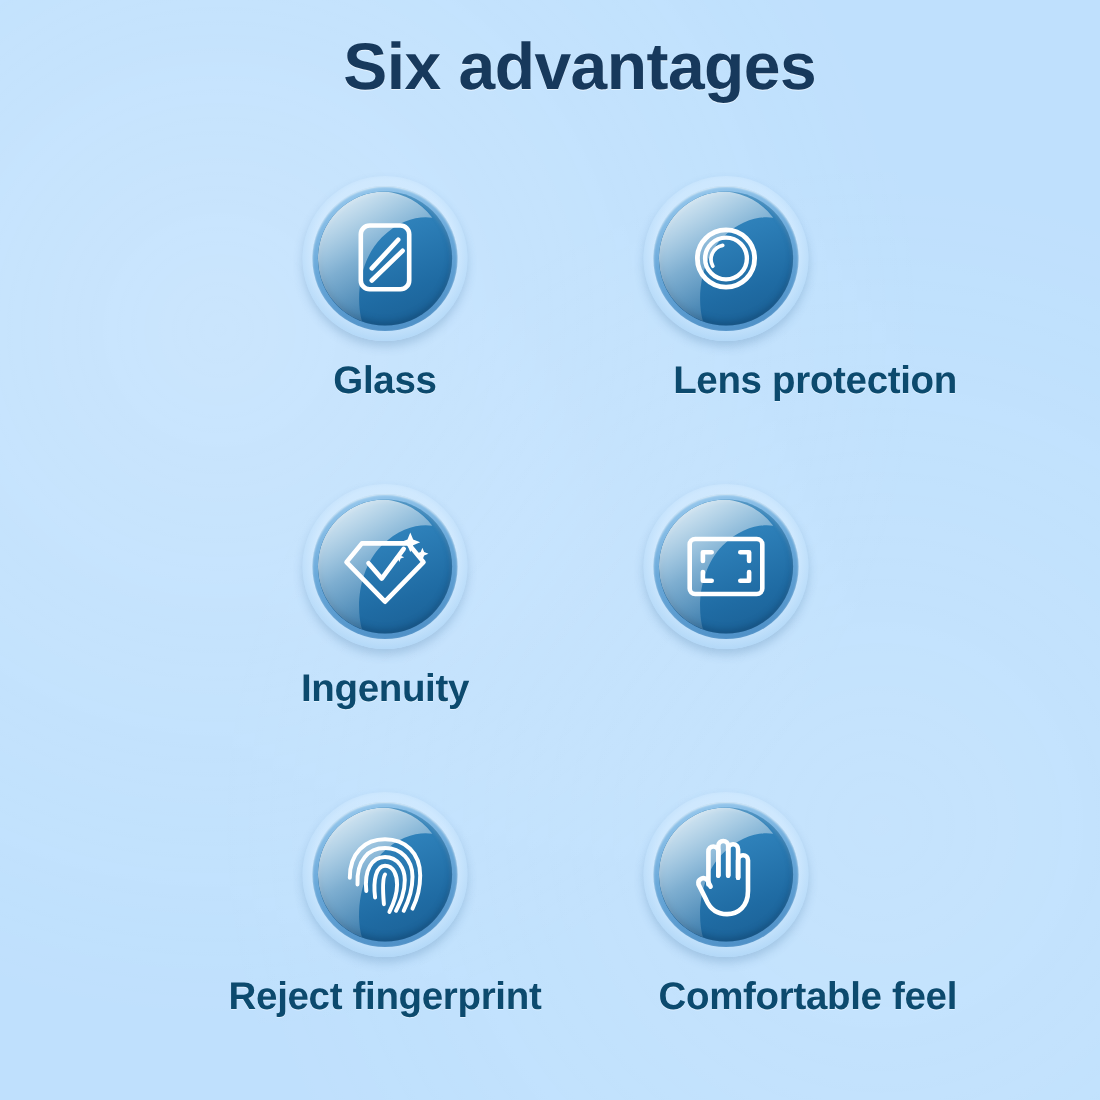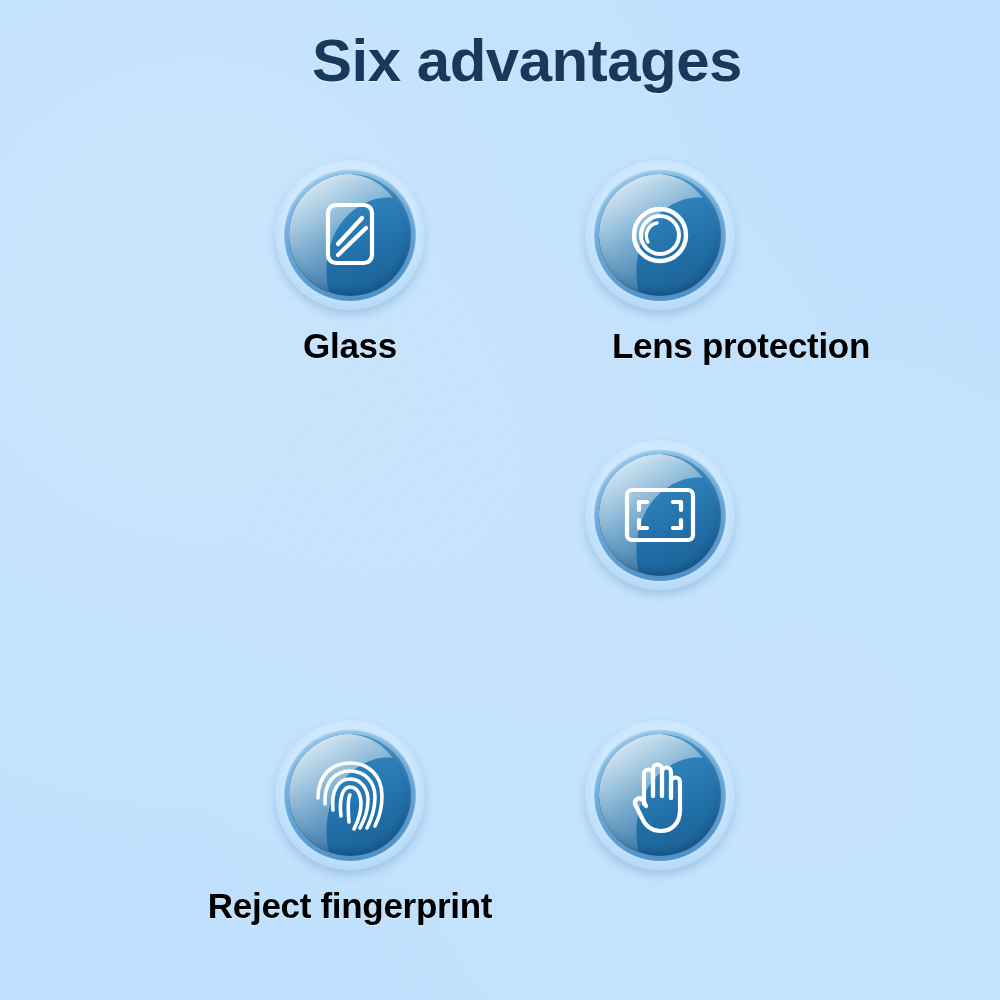--- a/index.html
+++ b/index.html
@@ -114,21 +114,21 @@
     position: absolute;
     left: 0; top: 0;
     width: 122px; height: 122px;
     pointer-events: none;
   }
 
   .cell-label {
     margin-top: 16px;
     font-size: 35px;
     font-weight: 600;
-    color: #000000;
+    color: #0c4a6e;
     font-family: "Liberation Sans", sans-serif;
     letter-spacing: -0.3px;
     white-space: nowrap;
     text-shadow: 0 1px 0 rgba(255,255,255,0.45);
   }
 </style>
 </head>
 <body>
 
 <div class="bg-texture"></div>
@@ -183,20 +183,43 @@
           </svg>
         </div>
       </div>
       <div class="cell-label">Lens protection</div>
     </div>
 
   </div>
 
   <div class="row">
 
+    <div class="cell col-left">
+      <div class="badge-wrap">
+        <div class="badge-outer"></div>
+        <div class="badge-ring"></div>
+        <div class="badge-disc">
+          <svg class="badge-gloss" viewBox="0 0 122 122">
+            <path d="M61 0 A61 61 0 0 0 0 61 A61 61 0 0 0 40 118 L40 118 C34 96 38 62 58 42 C74 26 92 22 104 24 A61 61 0 0 0 61 0 Z" fill="url(#gl1)"></path>
+          </svg>
+          <svg class="badge-icon" viewBox="0 0 122 122">
+            <g fill="none" stroke="#ffffff" stroke-width="4.2" stroke-linecap="round" stroke-linejoin="round">
+              <path d="M40 40 L82 40 L96 57 L61 93 L26 57 Z"></path>
+              <path d="M46 58 L58 72 L78 45"></path>
+            </g>
+            <g fill="#ffffff">
+              <path d="M84 30 l2.6 6.4 6.4 2.6 -6.4 2.6 -2.6 6.4 -2.6 -6.4 -6.4 -2.6 6.4 -2.6 Z"></path>
+              <path d="M95 44 l1.6 3.9 3.9 1.6 -3.9 1.6 -1.6 3.9 -1.6 -3.9 -3.9 -1.6 3.9 -1.6 Z"></path>
+              <path d="M74 48 l1.3 3.2 3.2 1.3 -3.2 1.3 -1.3 3.2 -1.3 -3.2 -3.2 -1.3 3.2 -1.3 Z"></path>
+            </g>
+          </svg>
+        </div>
+      </div>
+      <div class="cell-label">Ingenuity</div>
+    </div>
 
     <div class="cell col-right">
       <div class="badge-wrap">
         <div class="badge-outer"></div>
         <div class="badge-ring"></div>
         <div class="badge-disc">
           <svg class="badge-gloss" viewBox="0 0 122 122">
             <path d="M61 0 A61 61 0 0 0 0 61 A61 61 0 0 0 40 118 L40 118 C34 96 38 62 58 42 C74 26 92 22 104 24 A61 61 0 0 0 61 0 Z" fill="url(#gl1)"></path>
           </svg>
           <svg class="badge-icon" viewBox="0 0 122 122">
@@ -249,17 +272,18 @@
           <svg class="badge-icon" viewBox="0 0 122 122">
             <g fill="none" stroke="#ffffff" stroke-width="4.2" stroke-linecap="round" stroke-linejoin="round">
               <path d="M45 70 L45 40 A4.5 4.5 0 0 1 54 40 L54 62"></path>
               <path d="M54 62 L54 35 A4.5 4.5 0 0 1 63 35 L63 62"></path>
               <path d="M63 62 L63 38 A4.5 4.5 0 0 1 72 38 L72 64"></path>
               <path d="M72 64 L72 48 A4.5 4.5 0 0 1 81 48 L81 76 C81 90 72 97 62 97 C52 97 46 91 43 84 L36 70 A4.6 4.6 0 0 1 44 66 L47 72"></path>
             </g>
           </svg>
         </div>
       </div>
+      <div class="cell-label">Comfortable feel</div>
     </div>
 
   </div>
 
 </div>
 
 </body></html>

